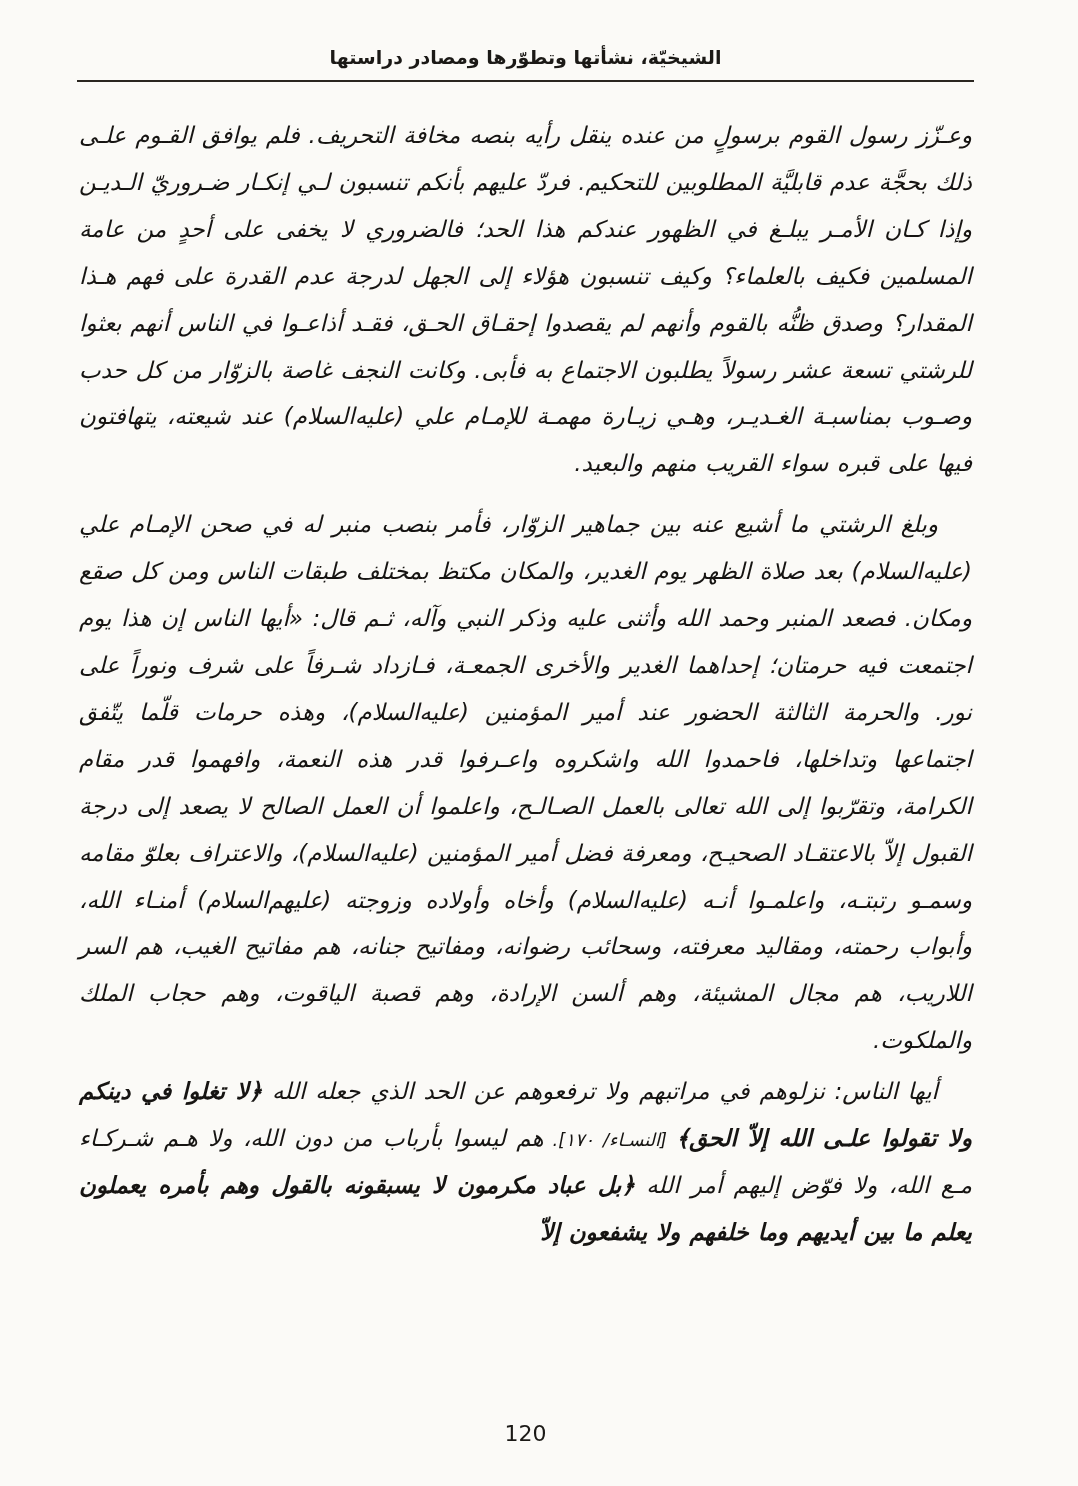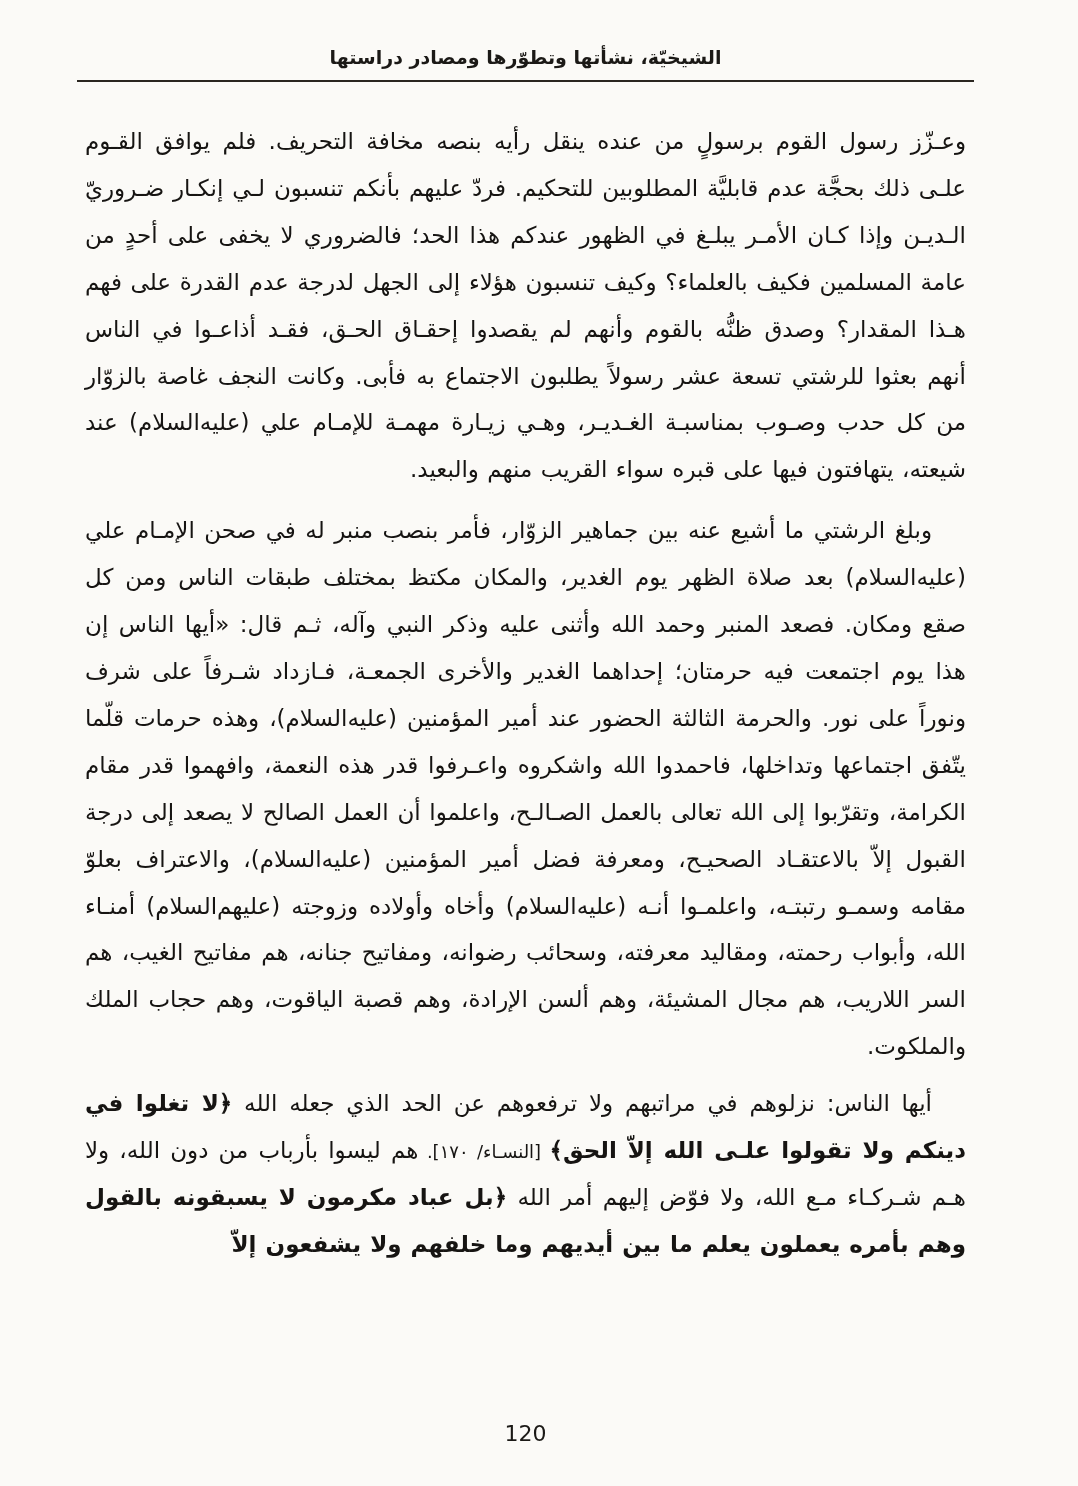--- a/index.html
+++ b/index.html
@@ -43,21 +43,22 @@
   .page-body {
     flex: 0 0 auto;
     margin-top: 26px;
     font-size: 23px;
     line-height: 2.04;
     text-align: justify;
     text-justify: inter-word;
     word-spacing: 1px;
   }
   .para {
-    margin: 10px;
+    margin: 4px;
+    font-style: italic;
   }
   .para.gap-top {
     margin-top: 14px;
   }
   .para.indent {
     text-indent: 34px;
   }
   .quran {
     font-weight: bold;
   }

